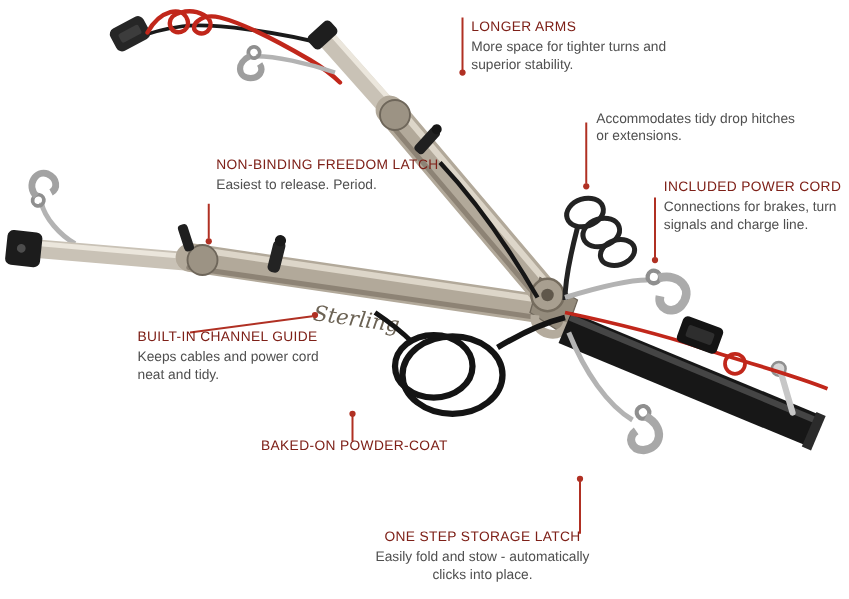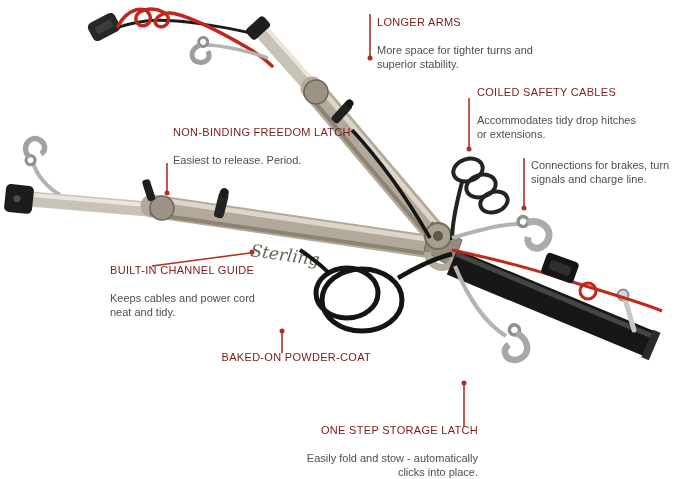--- a/index.html
+++ b/index.html
@@ -16,23 +16,23 @@
     overflow:hidden;
     font-family:"Liberation Sans",sans-serif;
   }
   .art{position:absolute;left:0;top:0;}
   .callout{position:absolute;}
   .callout .ct{
     font-size:11px;font-weight:normal;color:var(--title);
     letter-spacing:.3px;line-height:1.15;
   }
   .callout .cb{
-    font-size:11px;color:var(--body);line-height:1.28;margin-top:14px;
-  }
-  .callout.center{text-align:right;}
+    font-size:11px;color:var(--body);line-height:1.28;margin-top:2px;
+  }
+  .callout.center{text-align:center;}
   .red{stroke:var(--red);}
   .steel{stroke:#b3b3b3;}
   .blk{stroke:#1a1a1a;}
   .leader line{stroke:var(--leader);stroke-width:1.6;}
   .leader circle{fill:var(--leader);stroke:none;}
 </style>
 </head>
 <body>
 
 <div class="stage">
@@ -198,25 +198,25 @@
         </g>
     </g>
   </svg>
 
   <div class="callout" style="left:377px;top:16px;width:162px">
     <div class="ct">LONGER ARMS</div>
     <div class="cb">More space for tighter turns and superior stability.</div>
   </div>
 
   <div class="callout" style="left:477px;top:86px;width:168px">
-    <div class="ct">COILED SAFETY CABLES</div>
     <div class="cb">Accommodates tidy drop hitches or extensions.</div>
   </div>
 
   <div class="callout" style="left:531px;top:144px;width:142px">
+    <div class="ct">INCLUDED POWER CORD</div>
     <div class="cb">Connections for brakes, turn signals and charge line.</div>
   </div>
 
   <div class="callout" style="left:173px;top:126px;width:195px">
     <div class="ct">NON-BINDING FREEDOM LATCH</div>
     <div class="cb">Easiest to release. Period.</div>
   </div>
 
   <div class="callout" style="left:110px;top:264px;width:162px">
     <div class="ct">BUILT-IN CHANNEL GUIDE</div>

